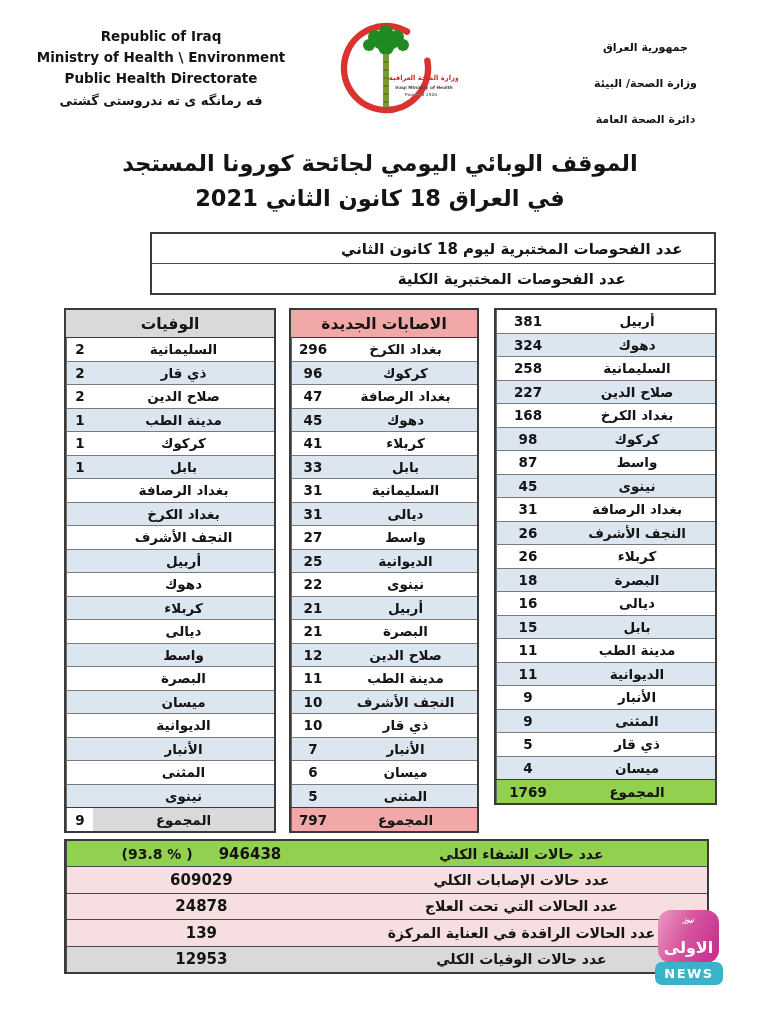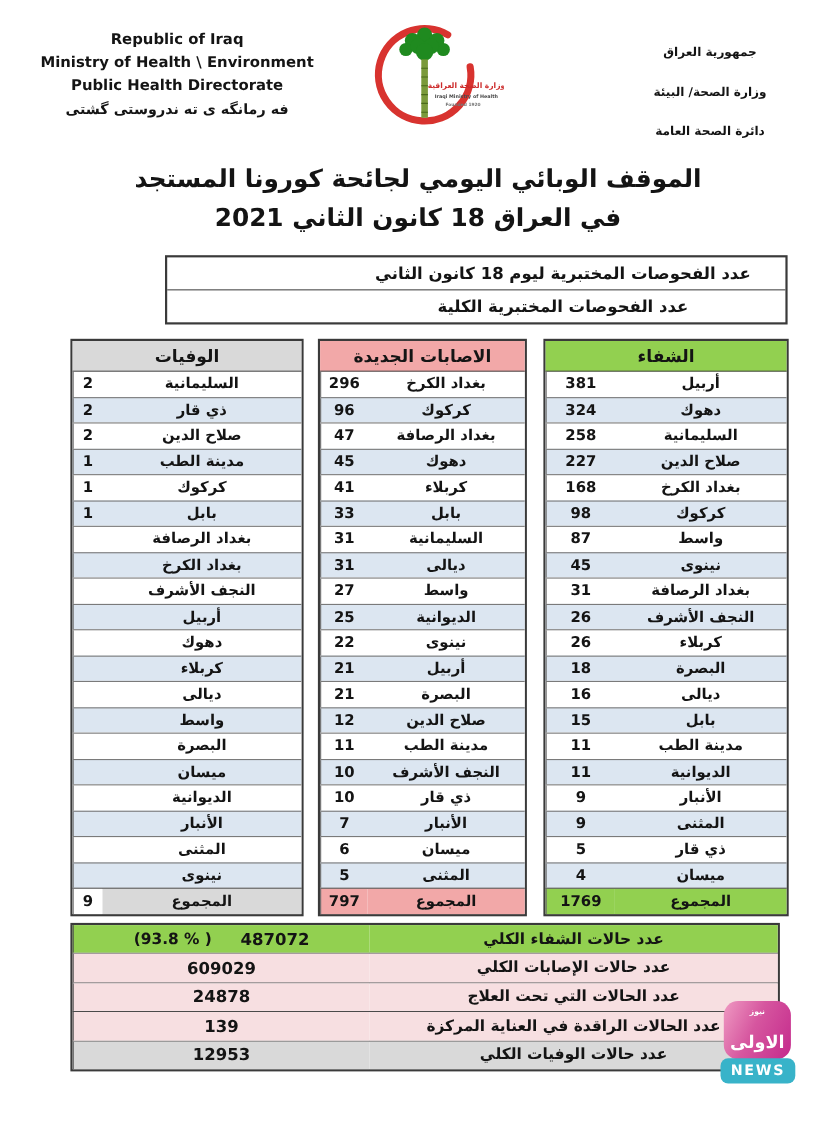--- a/index.html
+++ b/index.html
@@ -32,21 +32,21 @@
   .summary{position:absolute;left:64px;top:839px;width:641px;border:2px solid #3a3a3a;direction:rtl;}
   .sum-row{display:flex;height:25.4px;}
   .sum-row + .sum-row{border-top:1.3px solid #4a4a4a;}
   .sum-label{width:58%;display:flex;align-items:center;justify-content:center;font-size:14px;}
   .sum-value{width:42%;display:flex;align-items:center;justify-content:center;font-size:15px;border-left:1.3px solid #4a4a4a;direction:ltr;gap:26px;}
   .sum-value .pct{font-size:14px;}
   
   .news-badge{position:absolute;left:658px;top:910px;width:61px;height:53px;border-radius:13px;
     background:linear-gradient(115deg,#ef9ac2 0%,#d6569f 45%,#c42a8c 100%);
     color:#fff;display:flex;flex-direction:column;align-items:center;justify-content:center;line-height:1;}
-  .news-badge .small{font-size:7px;margin-bottom:16px;}
+  .news-badge .small{font-size:7px;margin-bottom:16px;font-style:italic;}
   .news-badge .big{font-size:16px;}
   .news-teal{position:absolute;left:655px;top:962px;width:68px;height:23px;border-radius:7px;background:#38b3c9;
     color:#fff;font-size:13px;letter-spacing:1.5px;display:flex;align-items:center;justify-content:center;}
 </style>
 </head>
 <body>
 
 <div class="sheet">
 
   <div class="hdr-en">
@@ -276,21 +276,20 @@
           <div class="cell-val">5</div>
         </div>
       </div>
     <div class="prov-row total-row">
       <div class="cell-name" style="background: rgb(242, 168, 168);">المجموع</div>
       <div class="cell-val" style="background: rgb(242, 168, 168);">797</div>
     </div>
   </div>
 
   <div class="col" id="col-recoveries" style="left: 494px; width: 219px; --valw: 62px;">
-    <div class="col-header" style="background: rgb(146, 208, 80);">الشفاء</div>
     <div class="col-body">
         <div class="prov-row" style="background: rgb(255, 255, 255);">
           <div class="cell-name">أربيل</div>
           <div class="cell-val">381</div>
         </div>
         <div class="prov-row" style="background: rgb(220, 230, 241);">
           <div class="cell-name">دهوك</div>
           <div class="cell-val">324</div>
         </div>
         <div class="prov-row" style="background: rgb(255, 255, 255);">
@@ -370,21 +369,21 @@
       <div class="cell-name" style="background: rgb(146, 208, 80);">المجموع</div>
       <div class="cell-val" style="background: rgb(146, 208, 80);">1769</div>
     </div>
   </div>
 
   <div class="summary" id="summary-table">
       <div class="sum-row">
         <div class="sum-label" style="background: rgb(146, 208, 80);">عدد حالات الشفاء الكلي</div>
         <div class="sum-value" style="background: rgb(146, 208, 80);">
           <span class="pct">(93.8 % )</span>
-          <span>487072</span>
+          <span>946438</span>
         </div>
       </div>
       <div class="sum-row">
         <div class="sum-label" style="background: rgb(247, 223, 225);">عدد حالات الإصابات الكلي</div>
         <div class="sum-value" style="background: rgb(247, 223, 225);">609029</div>
       </div>
       <div class="sum-row">
         <div class="sum-label" style="background: rgb(247, 223, 225);">عدد الحالات التي تحت العلاج</div>
         <div class="sum-value" style="background: rgb(247, 223, 225);">24878</div>
       </div>

